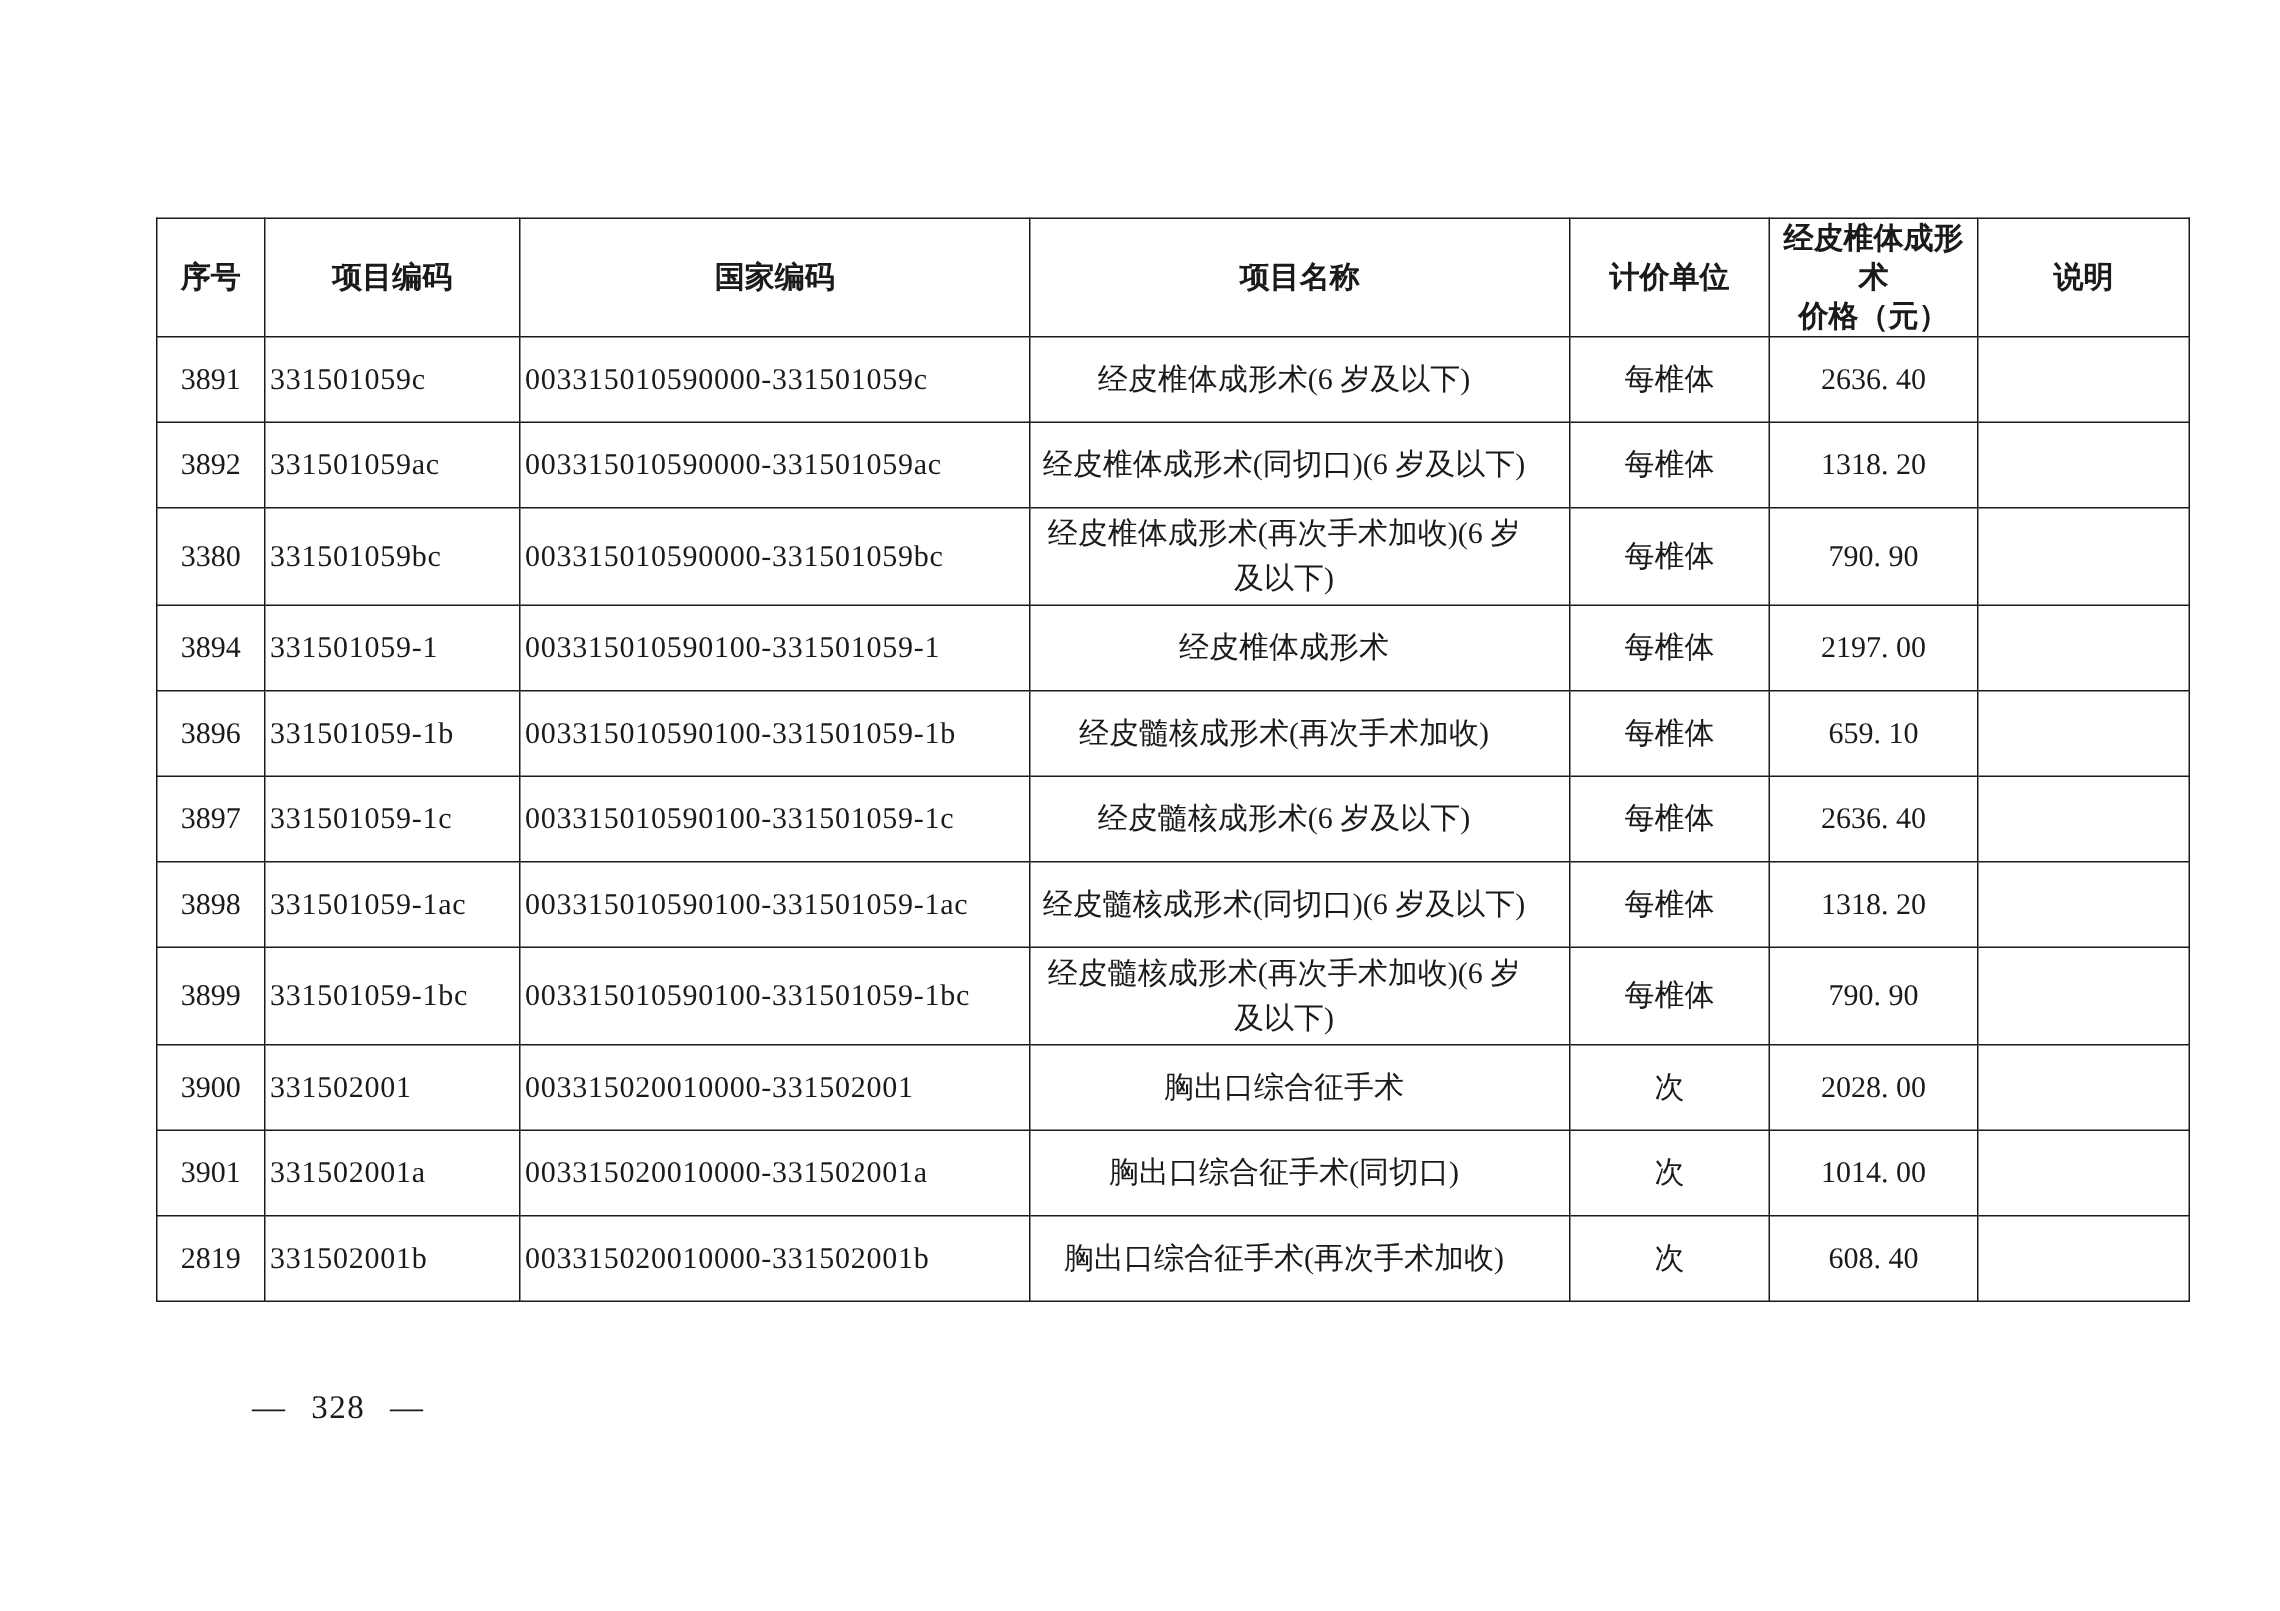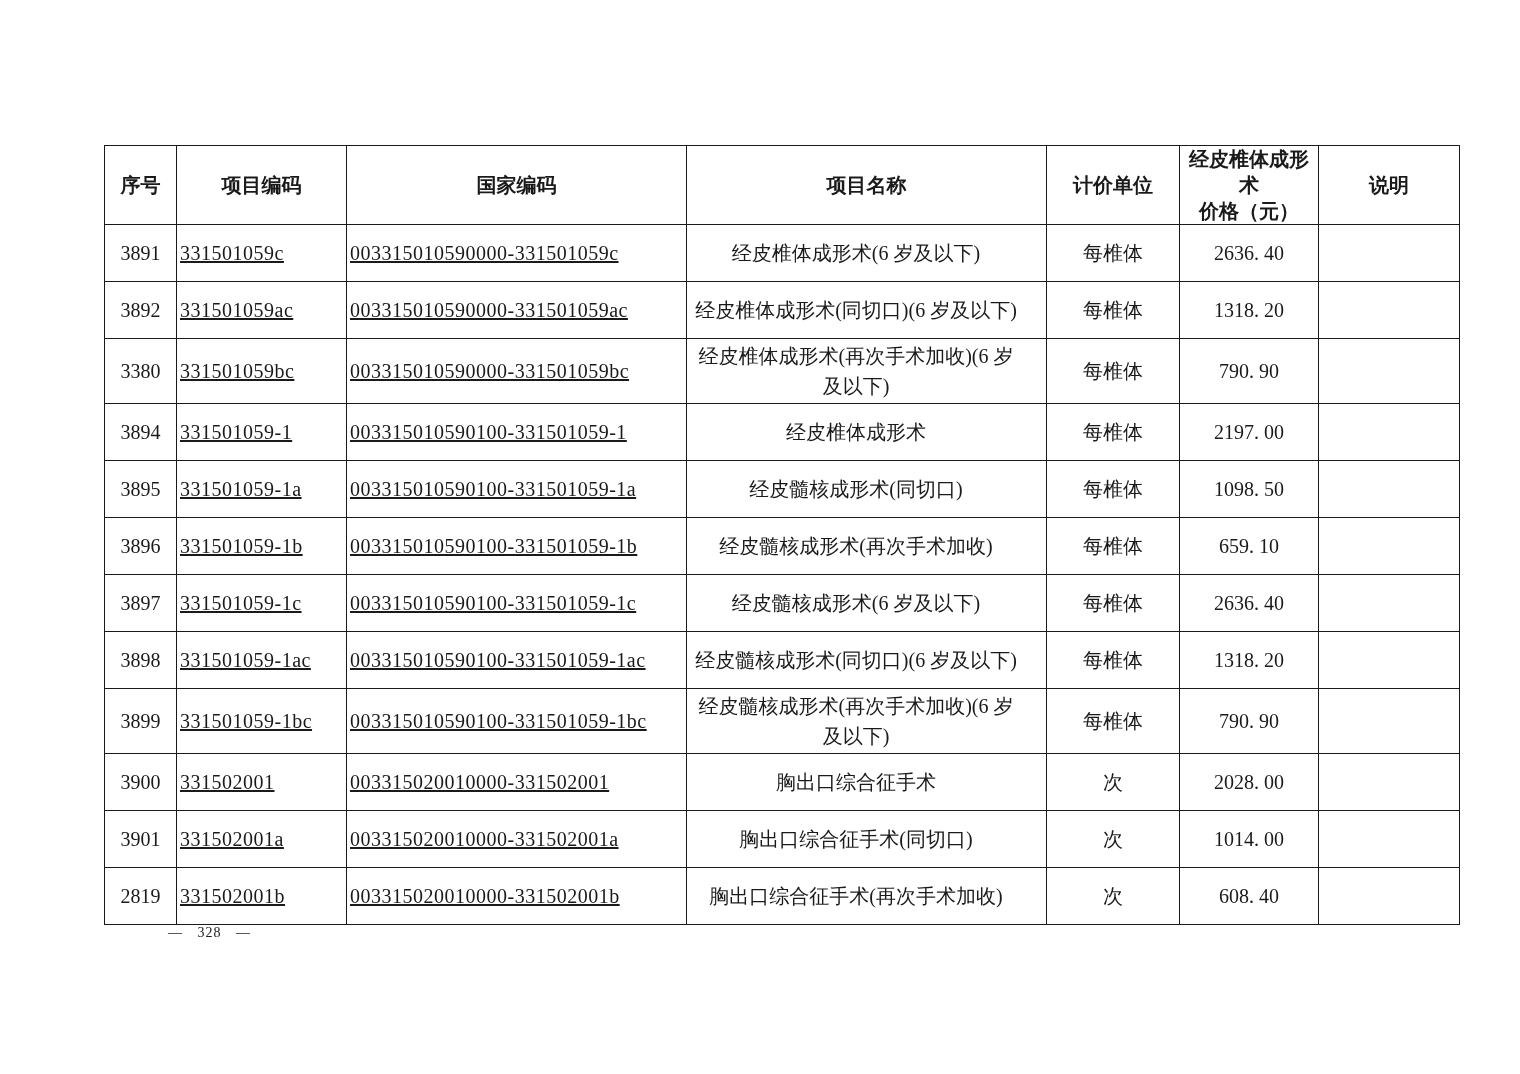--- a/index.html
+++ b/index.html
@@ -41,32 +41,31 @@
   .doc-table td {
     font-size: 20px;
     line-height: 30px;
   }
   .cell-index, .cell-unit, .cell-price { text-align: center; }
   .cell-code, .cell-ncode {
     text-align: left;
     padding-left: 3px;
     letter-spacing: 0.5px;
     white-space: nowrap;
-    text-decoration: underline;
   }
   .cell-name {
     text-align: center;
     padding: 2px 26px 2px 5px;
   }
   .cell-note { text-align: center; }
   .page-number {
     position: absolute;
     left: 152px;
     top: 925px;
-    font-size: 14px;
+    font-size: 22px;
     font-family: "Liberation Serif", "DejaVu Serif", serif;
     color: #1a1a1a;
     word-spacing: 10px;
     letter-spacing: 1px;
   }
 </style>
 </head>
 <body>
 
 <div class="page">
@@ -127,29 +126,20 @@
           <tr>
     <td class="cell-index">3894</td>
     <td class="cell-code">331501059-1</td>
     <td class="cell-ncode">003315010590100-331501059-1</td>
     <td class="cell-name">经皮椎体成形术</td>
     <td class="cell-unit">每椎体</td>
     <td class="cell-price">2197. 00</td>
     <td class="cell-note"></td>
   </tr>
           <tr>
-    <td class="cell-index">3895</td>
-    <td class="cell-code">331501059-1a</td>
-    <td class="cell-ncode">003315010590100-331501059-1a</td>
-    <td class="cell-name">经皮髓核成形术(同切口)</td>
-    <td class="cell-unit">每椎体</td>
-    <td class="cell-price">1098. 50</td>
-    <td class="cell-note"></td>
-  </tr>
-          <tr>
     <td class="cell-index">3896</td>
     <td class="cell-code">331501059-1b</td>
     <td class="cell-ncode">003315010590100-331501059-1b</td>
     <td class="cell-name">经皮髓核成形术(再次手术加收)</td>
     <td class="cell-unit">每椎体</td>
     <td class="cell-price">659. 10</td>
     <td class="cell-note"></td>
   </tr>
           <tr>
     <td class="cell-index">3897</td>

